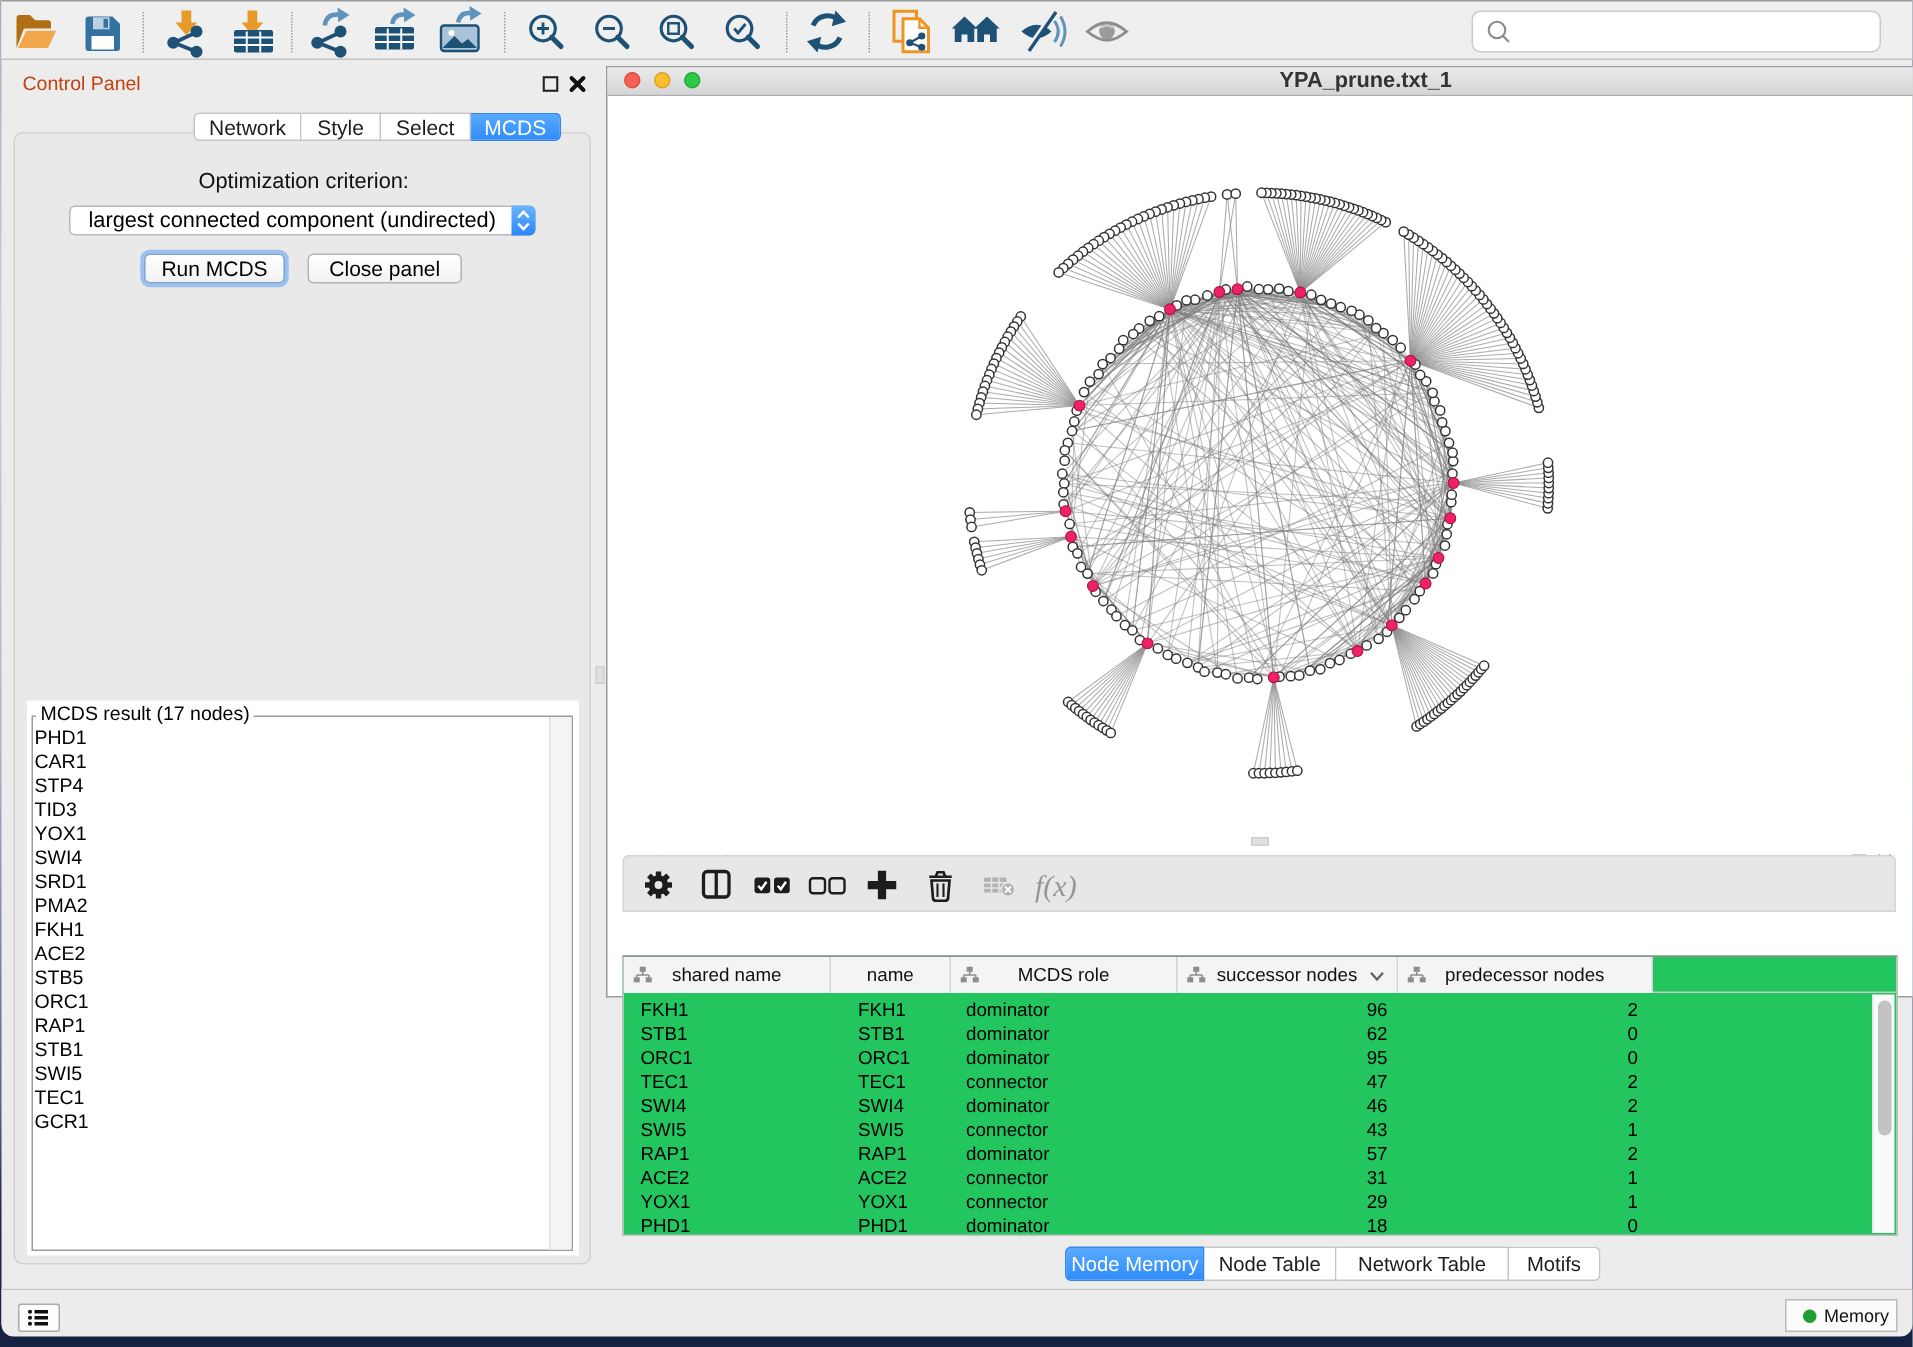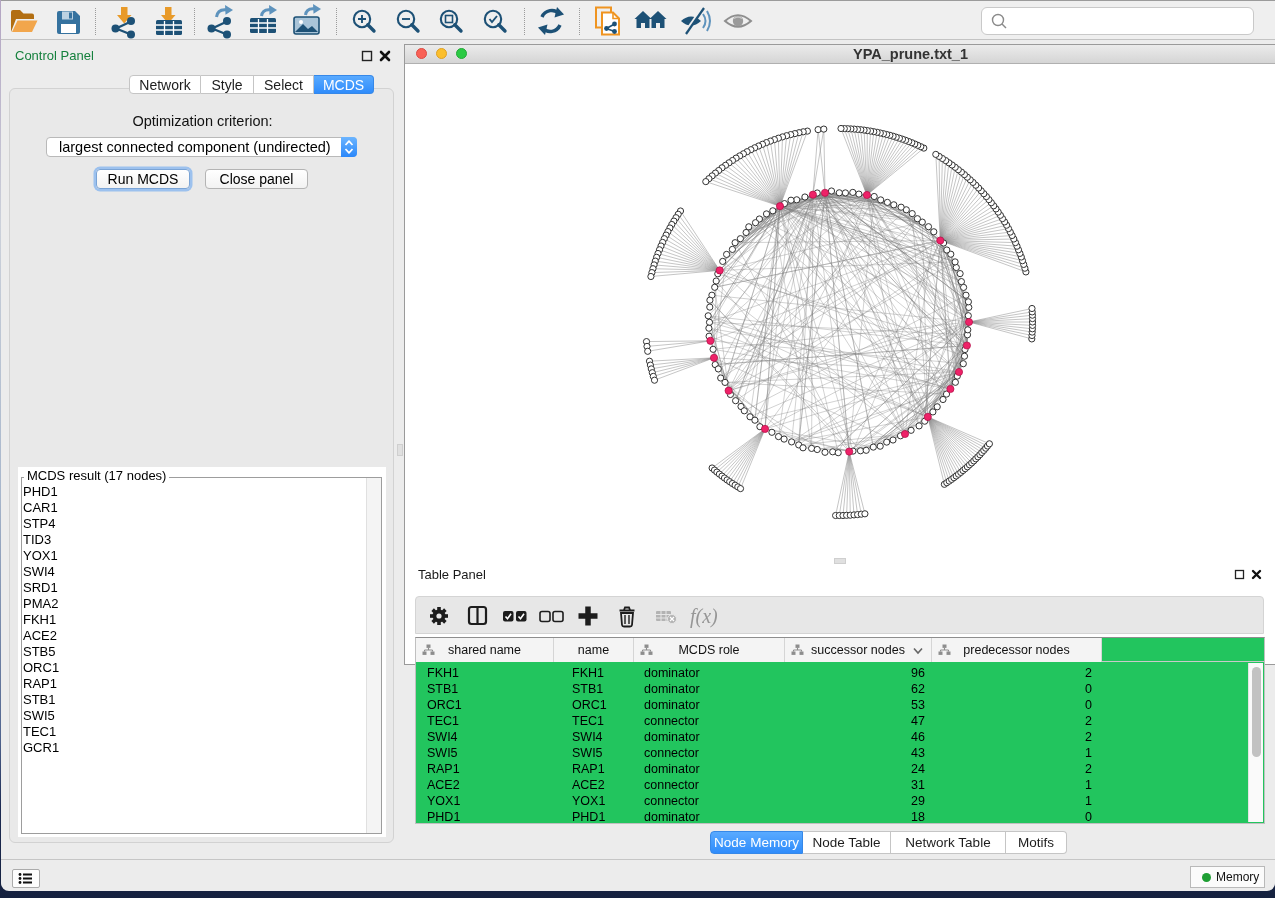--- a/index.html
+++ b/index.html
@@ -9,21 +9,21 @@
   background:linear-gradient(180deg,#b3a4c2 0%,#ccd1da 25%,#a8b7cc 55%,#51658f 82%,#1c2a52 90%,#15213f 100%); }
 #app { position:absolute; left:1px; top:0; right:0; height:891px; background:#ececec;
   border-radius:0 0 8px 8px; }
 
 #toolbar { position:absolute; left:0; top:0; width:1274px; height:40px; background:#efefef;
   border-bottom:1px solid #c3c3c3; border-top:1px solid #9b9b9b; }
 .tsep { position:absolute; top:7px; height:27px; width:0; border-left:1px dotted #9b9b9b; }
 #searchbox { position:absolute; left:980px; top:6px; width:273px; height:28px; background:#fff;
   border:1px solid #c9c9c9; border-radius:6px; }
 
-#cp-title { position:absolute; left:14px; top:48px; font-size:13px; color:#15803d; }
+#cp-title { position:absolute; left:14px; top:48px; font-size:13px; color:#c2410c; }
 #cp-inner { position:absolute; left:8px; top:88px; width:385px; height:755px;
   background:#e9e9e9; border:1px solid #d2d2d2; border-radius:6px; }
 .tabrow { position:absolute; display:flex; }
 .tab { height:19px; font-size:14px; color:#1d1d1d; background:#fff; border:1px solid #c5c5c5;
   border-left:none; display:flex; align-items:center; justify-content:center; white-space:nowrap; }
 .tab.first { border-left:1px solid #c5c5c5; border-radius:4px 0 0 4px;margin-left:48px; }
 .tab.last { border-radius:0 4px 4px 0; }
 .tab.active { background:linear-gradient(#59aaff,#2f8cfb); color:#fff; border-color:#3688e8; }
 #cp-tabs { left:80px; top:75px; }
 #opt-label { position:absolute; left:0; top:113px; width:403px; text-align:center;
@@ -52,21 +52,21 @@
 #nettitle { position:absolute; left:0; top:0; right:0; height:19px;
   background:linear-gradient(#ebebeb,#d5d5d5); border-bottom:1px solid #b0b0b0; }
 #nettitle .t { position:absolute; left:140px; right:0; top:1px; text-align:center;
   font-weight:bold; font-size:14.5px; color:#333; }
 .light { position:absolute; top:2.5px; width:11px; height:11px; border-radius:50%; }
 
 #vsplit-handle { position:absolute; left:396px; top:444px; width:6px; height:12px; background:#e0e0e0; border:1px solid #cfcfcf; }
 #hsplit-handle { position:absolute; left:833px; top:558px; width:12px; height:6px; background:#e0e0e0; border:1px solid #cfcfcf; }
 
 #tp-title { position:absolute; left:417px; top:567px; font-size:13px; color:#1a1a1a; }
-#tp-toolbar { position:absolute; left:414px; top:596px; width:849px; height:38px;
+#tp-toolbar { position:absolute; left:414px; top:570px; width:849px; height:38px;
   background:#e7e7e7; border:1px solid #d4d4d4; border-radius:4px 4px 0 0; }
 #tbl { position:absolute; left:414px; top:637px; width:850px; height:187px; background:#22c55e;
   border:1px solid #c0c0c0; border-top:1px solid #8e8e8e; }
 #tbl-head { position:absolute; left:0; top:0; right:0; height:24px;
   border-bottom:1px solid #c9c9c9; }
 .th { position:absolute; top:0; height:24px; border-right:1px solid #d5d5d5; background:#f4f4f4; }
 .th .lbl { position:absolute; top:5px; left:0; right:0; text-align:center; font-size:12.5px; color:#111; }
 .row { position:absolute; left:0; right:0; height:16px; font-size:12.5px; color:#000; }
 .c { position:absolute; top:1px; }
 .num { text-align:right; }
@@ -1176,21 +1176,21 @@
         <div class="c" style="left:11px">STB1</div>
         <div class="c" style="left:156px">STB1</div>
         <div class="c" style="left:228px">dominator</div>
         <div class="c num" style="left:369px;width:140px">62</div>
         <div class="c num" style="left:516px;width:160px">0</div>
       </div>
 <div class="row" style="top:59px">
         <div class="c" style="left:11px">ORC1</div>
         <div class="c" style="left:156px">ORC1</div>
         <div class="c" style="left:228px">dominator</div>
-        <div class="c num" style="left:369px;width:140px">53</div>
+        <div class="c num" style="left:369px;width:140px">95</div>
         <div class="c num" style="left:516px;width:160px">0</div>
       </div>
 <div class="row" style="top:75px">
         <div class="c" style="left:11px">TEC1</div>
         <div class="c" style="left:156px">TEC1</div>
         <div class="c" style="left:228px">connector</div>
         <div class="c num" style="left:369px;width:140px">47</div>
         <div class="c num" style="left:516px;width:160px">2</div>
       </div>
 <div class="row" style="top:91px">
@@ -1204,21 +1204,21 @@
         <div class="c" style="left:11px">SWI5</div>
         <div class="c" style="left:156px">SWI5</div>
         <div class="c" style="left:228px">connector</div>
         <div class="c num" style="left:369px;width:140px">43</div>
         <div class="c num" style="left:516px;width:160px">1</div>
       </div>
 <div class="row" style="top:123px">
         <div class="c" style="left:11px">RAP1</div>
         <div class="c" style="left:156px">RAP1</div>
         <div class="c" style="left:228px">dominator</div>
-        <div class="c num" style="left:369px;width:140px">24</div>
+        <div class="c num" style="left:369px;width:140px">57</div>
         <div class="c num" style="left:516px;width:160px">2</div>
       </div>
 <div class="row" style="top:139px">
         <div class="c" style="left:11px">ACE2</div>
         <div class="c" style="left:156px">ACE2</div>
         <div class="c" style="left:228px">connector</div>
         <div class="c num" style="left:369px;width:140px">31</div>
         <div class="c num" style="left:516px;width:160px">1</div>
       </div>
 <div class="row" style="top:155px">

